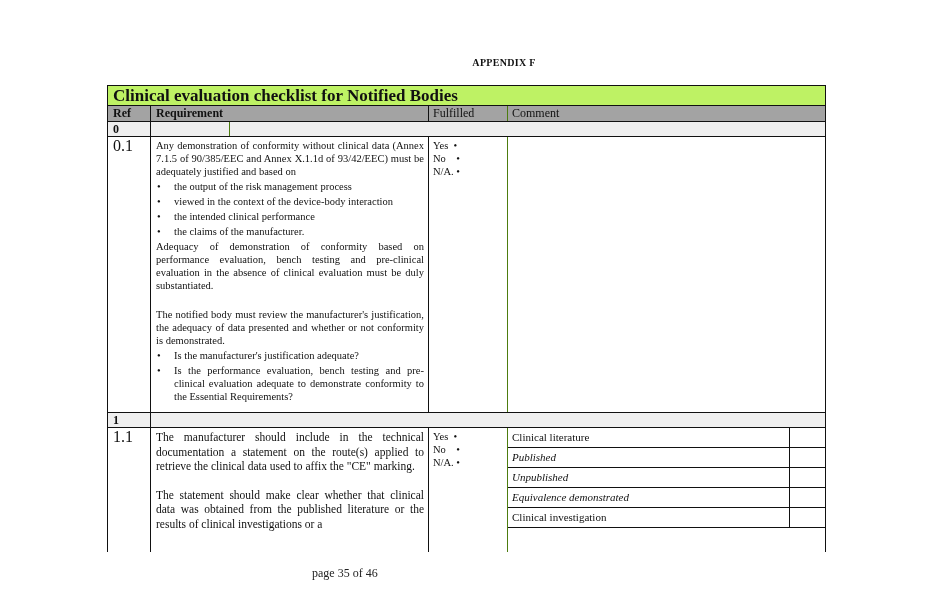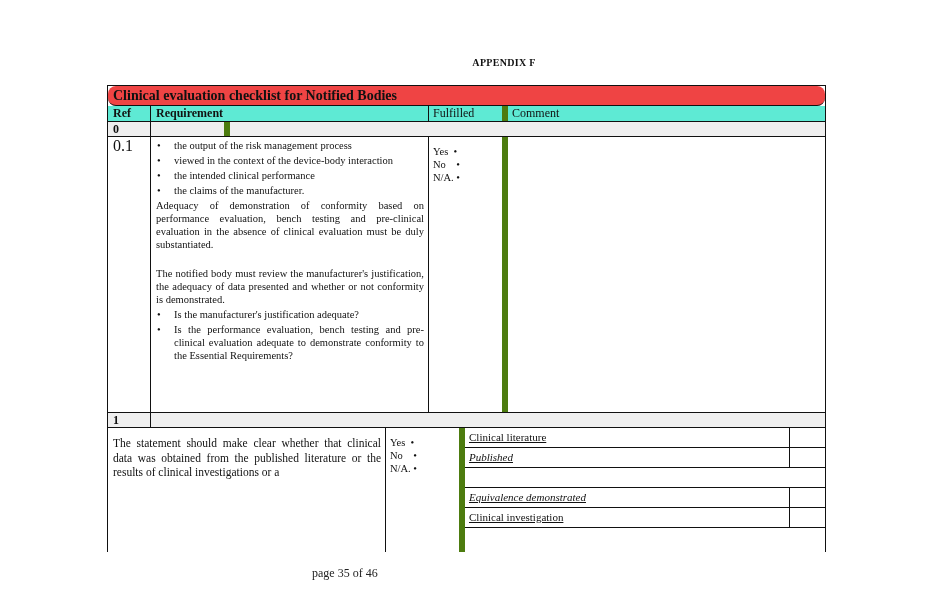--- a/index.html
+++ b/index.html
@@ -4,50 +4,50 @@
 <style>
   html, body { margin: 0; padding: 0; background: #ffffff; }
   body { width: 936px; height: 612px; position: relative; overflow: hidden;
          font-family: "Liberation Serif", "DejaVu Serif", serif; color: #111; }
   .appendix { position: absolute; left: 0; width: 936px; top: 57px; text-align: center;
               font-size: 10px; font-weight: bold; letter-spacing: 0.3px; margin-left: 36px; }
   .footer { position: absolute; left: 312px; top: 566px; font-size: 12px; color: #222; }
 
   .tbl { position: absolute; left: 107px; top: 85px; width: 717px; border: 1px solid #111;
          border-bottom: none; }
-  .title-row { height: 19px; background: #ef4444; border-bottom: 1px solid #111;
-               font-weight: bold; font-size: 14px; line-height: 20px; padding-left: 5px; border-radius: 8px; }
+  .title-row { height: 19px; background: #bef264; border-bottom: 1px solid #111;
+               font-weight: bold; font-size: 17px; line-height: 20px; padding-left: 5px; }
   .row { display: flex; border-bottom: 1px solid #111; }
   .row.noborder { border-bottom: none; }
   .c-ref { width: 43px; padding-left: 5px; box-sizing: border-box; border-right: 1px solid #111; }
   .c-req { width: 278px; padding: 0 4px 0 5px; box-sizing: border-box; border-right: 1px solid #111; }
-  .c-ful { width: 79px; padding-left: 4px; box-sizing: border-box; border-right: 6px solid #4d7c0f; font-family: Liberation Serif, serif; }
+  .c-ful { width: 79px; padding-left: 4px; box-sizing: border-box; border-right: 1px solid #4d7c0f; font-family: Liberation Serif, serif; }
   .c-com { flex: 1; padding-left: 4px; box-sizing: border-box; }
 
-  .hdr { height: 15px; background: #5eead4; font-size: 12px; line-height: 15px; }
+  .hdr { height: 15px; background: #a3a3a3; font-size: 12px; line-height: 15px; }
   .hdr .c-ref, .hdr .c-req { font-weight: bold; }
   .sec { height: 14px; background: #efefef; font-size: 12px; line-height: 14px; }
   .sec .c-ref, .sec .c-req { font-weight: bold; }
   .sec1 { height: 14px; background: #efefef; font-size: 12px; line-height: 14px; font-weight: bold; }
   .sec1 .c-req { border-right: none; flex: 1; width: auto; }
 
   .body-row { font-size: 10.5px; line-height: 13px; }
   .body-row .c-ref { font-size: 16px; padding-top: 2px; }
   .para { text-align: justify; margin: 2px 0 0 0; }
   .para + .para { margin-top: 13px; }
   ul.bul { list-style: none; margin: 2px 0 0 0; padding: 0; }
   ul.bul li { position: relative; padding-left: 18px; margin-bottom: 2px; text-align: justify; }
   ul.bul li .dot { position: absolute; left: 1px; top: 0; }
-  .ful-list { padding-top: 8px; }
+  .ful-list { padding-top: 2px; }
   .ful-item { height: 13px; }
 
   .r01 { height: 275px; }
   .r11 { height: 124px; font-size: 11.5px; line-height: 14.5px; }
   .r11 .c-com { padding-left: 0; display: flex; flex-direction: column; }
-  .opt { display: flex; border-bottom: 1px solid #111; height: 19px; text-decoration: underline; }
+  .opt { display: flex; border-bottom: 1px solid #111; height: 19px; }
   .opt:last-child { border-bottom: none; }
   .opt .lbl { flex: 1; padding-left: 4px; border-right: 1px solid #111; font-size: 11px; line-height: 19px; }
   .opt .chk { width: 35px; }
   .opt.it .lbl { font-style: italic; }
 </style>
 </head>
 <body>
 
 <div class="appendix">APPENDIX F</div>
 
@@ -63,20 +63,21 @@
 
   <div class="row sec">
     <div class="c-ref">0</div>
     <div class="c-ful"></div>
     <div class="c-com"></div>
   </div>
 
   <div class="row body-row r01">
     <div class="c-ref">0.1</div>
     <div class="c-req">
+      <p class="para">Any demonstration of conformity without clinical data (Annex 7.1.5 of 90/385/EEC and Annex X.1.1d of 93/42/EEC) must be adequately justified and based on</p>
       <ul class="bul">
         <li><span class="dot">•</span><span>the output of the risk management process</span></li>
         <li><span class="dot">•</span><span>viewed in the context of the device-body interaction</span></li>
         <li><span class="dot">•</span><span>the intended clinical performance</span></li>
         <li><span class="dot">•</span><span>the claims of the manufacturer.</span></li>
       </ul>
       <p class="para" style="margin-top:0">Adequacy of demonstration of conformity based on performance evaluation, bench testing and pre-clinical evaluation in the absence of clinical evaluation must be duly substantiated.</p>
       <p class="para" style="margin-top:16px">The notified body must review the manufacturer's justification, the adequacy of data presented and whether or not conformity is demonstrated.</p>
       <ul class="bul">
         <li><span class="dot">•</span><span>Is the manufacturer's justification adequate?</span></li>
@@ -89,38 +90,41 @@
       <div class="ful-item"><span>N/A.</span>&nbsp;<span>•</span></div>
     </div>
     <div class="c-com"></div>
   </div>
 
   <div class="row sec1">
     <div class="c-ref">1</div>
   </div>
 
   <div class="row body-row r11 noborder">
+    <div class="c-ref">1.1</div>
     <div class="c-req">
-      <p class="para" style="margin-top:8px">The statement should make clear whether that clinical data was obtained from the published literature or the results of clinical investigations or a</p>
+      <p class="para">The manufacturer should include in the technical documentation a statement on the route(s) applied to retrieve the clinical data used to affix the "CE" marking.</p>
+      <p class="para" style="margin-top:14px">The statement should make clear whether that clinical data was obtained from the published literature or the results of clinical investigations or a</p>
     </div>
     <div class="c-ful ful-list" style="font-size:10.5px;line-height:13px">
       <div class="ful-item"><span>Yes</span>&nbsp;&nbsp;<span>•</span></div>
       <div class="ful-item"><span>No</span>&nbsp;&nbsp;&nbsp;&nbsp;<span>•</span></div>
       <div class="ful-item"><span>N/A.</span>&nbsp;<span>•</span></div>
     </div>
     <div class="c-com">
       <div class="opt">
         <div class="lbl">Clinical literature</div>
         <div class="chk"></div>
       </div>
       <div class="opt it">
         <div class="lbl">Published</div>
         <div class="chk"></div>
       </div>
       <div class="opt it">
+        <div class="lbl">Unpublished</div>
         <div class="chk"></div>
       </div>
       <div class="opt it">
         <div class="lbl">Equivalence demonstrated</div>
         <div class="chk"></div>
       </div>
       <div class="opt">
         <div class="lbl">Clinical investigation</div>
         <div class="chk"></div>
       </div>

